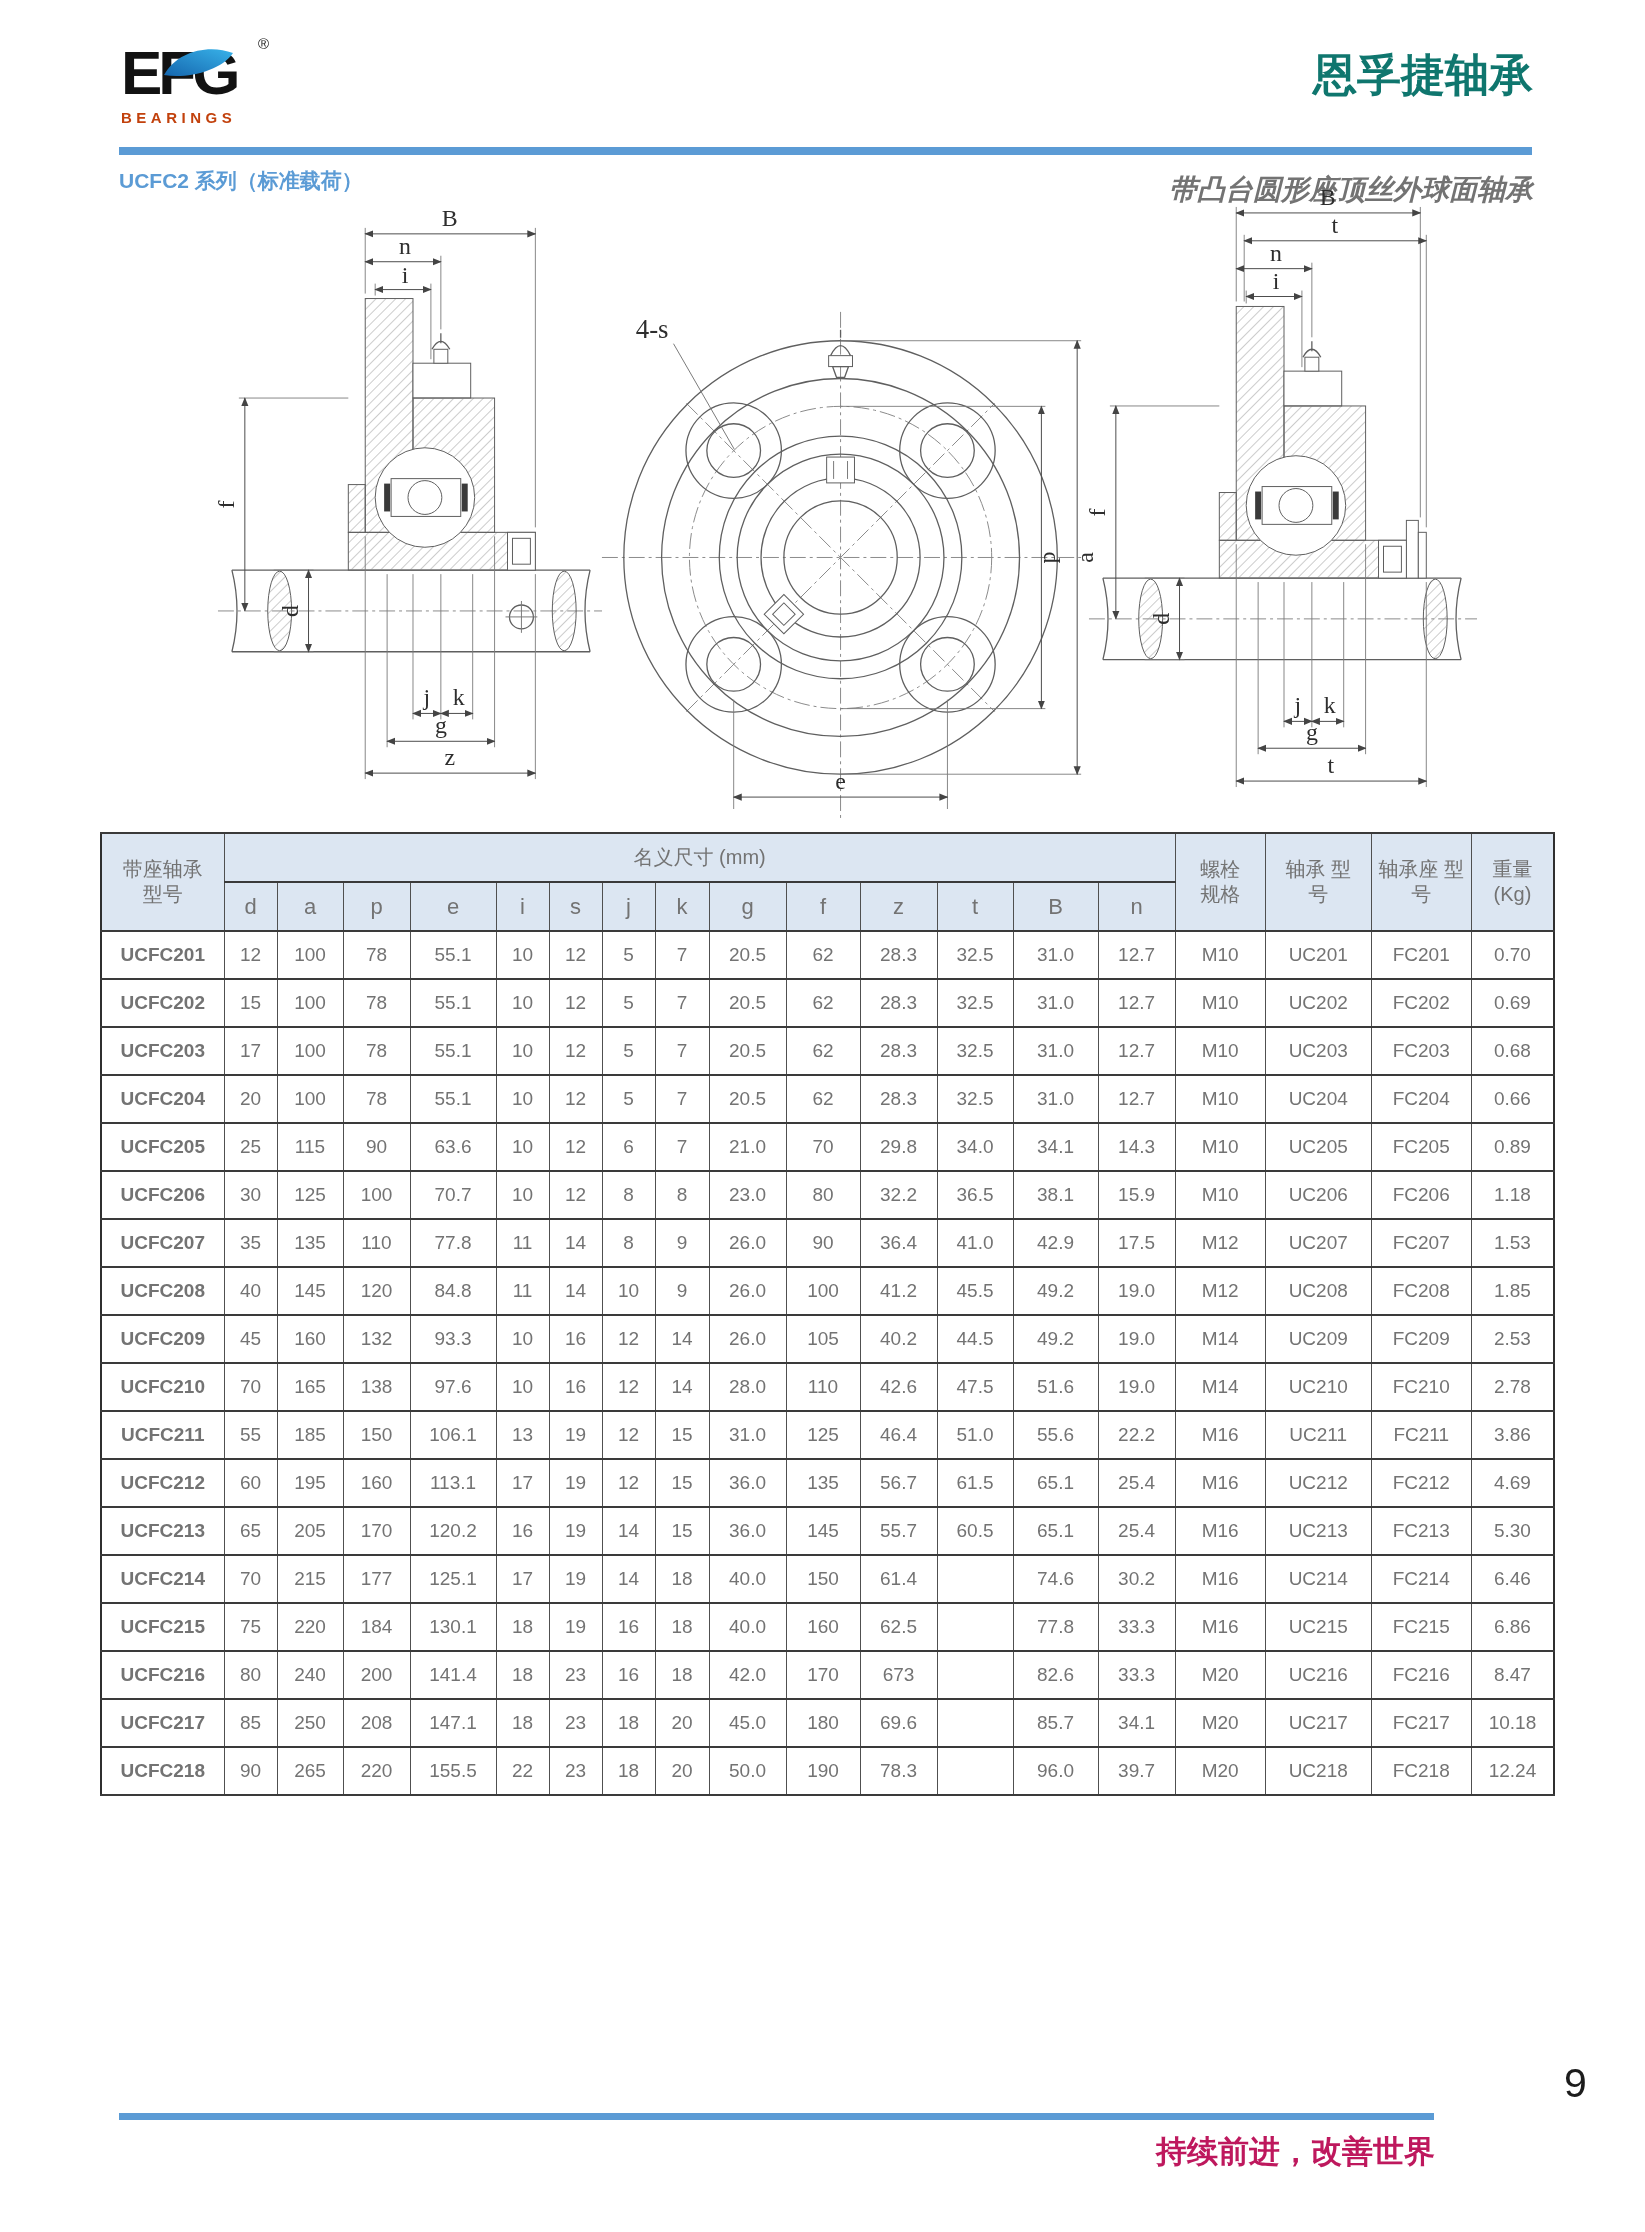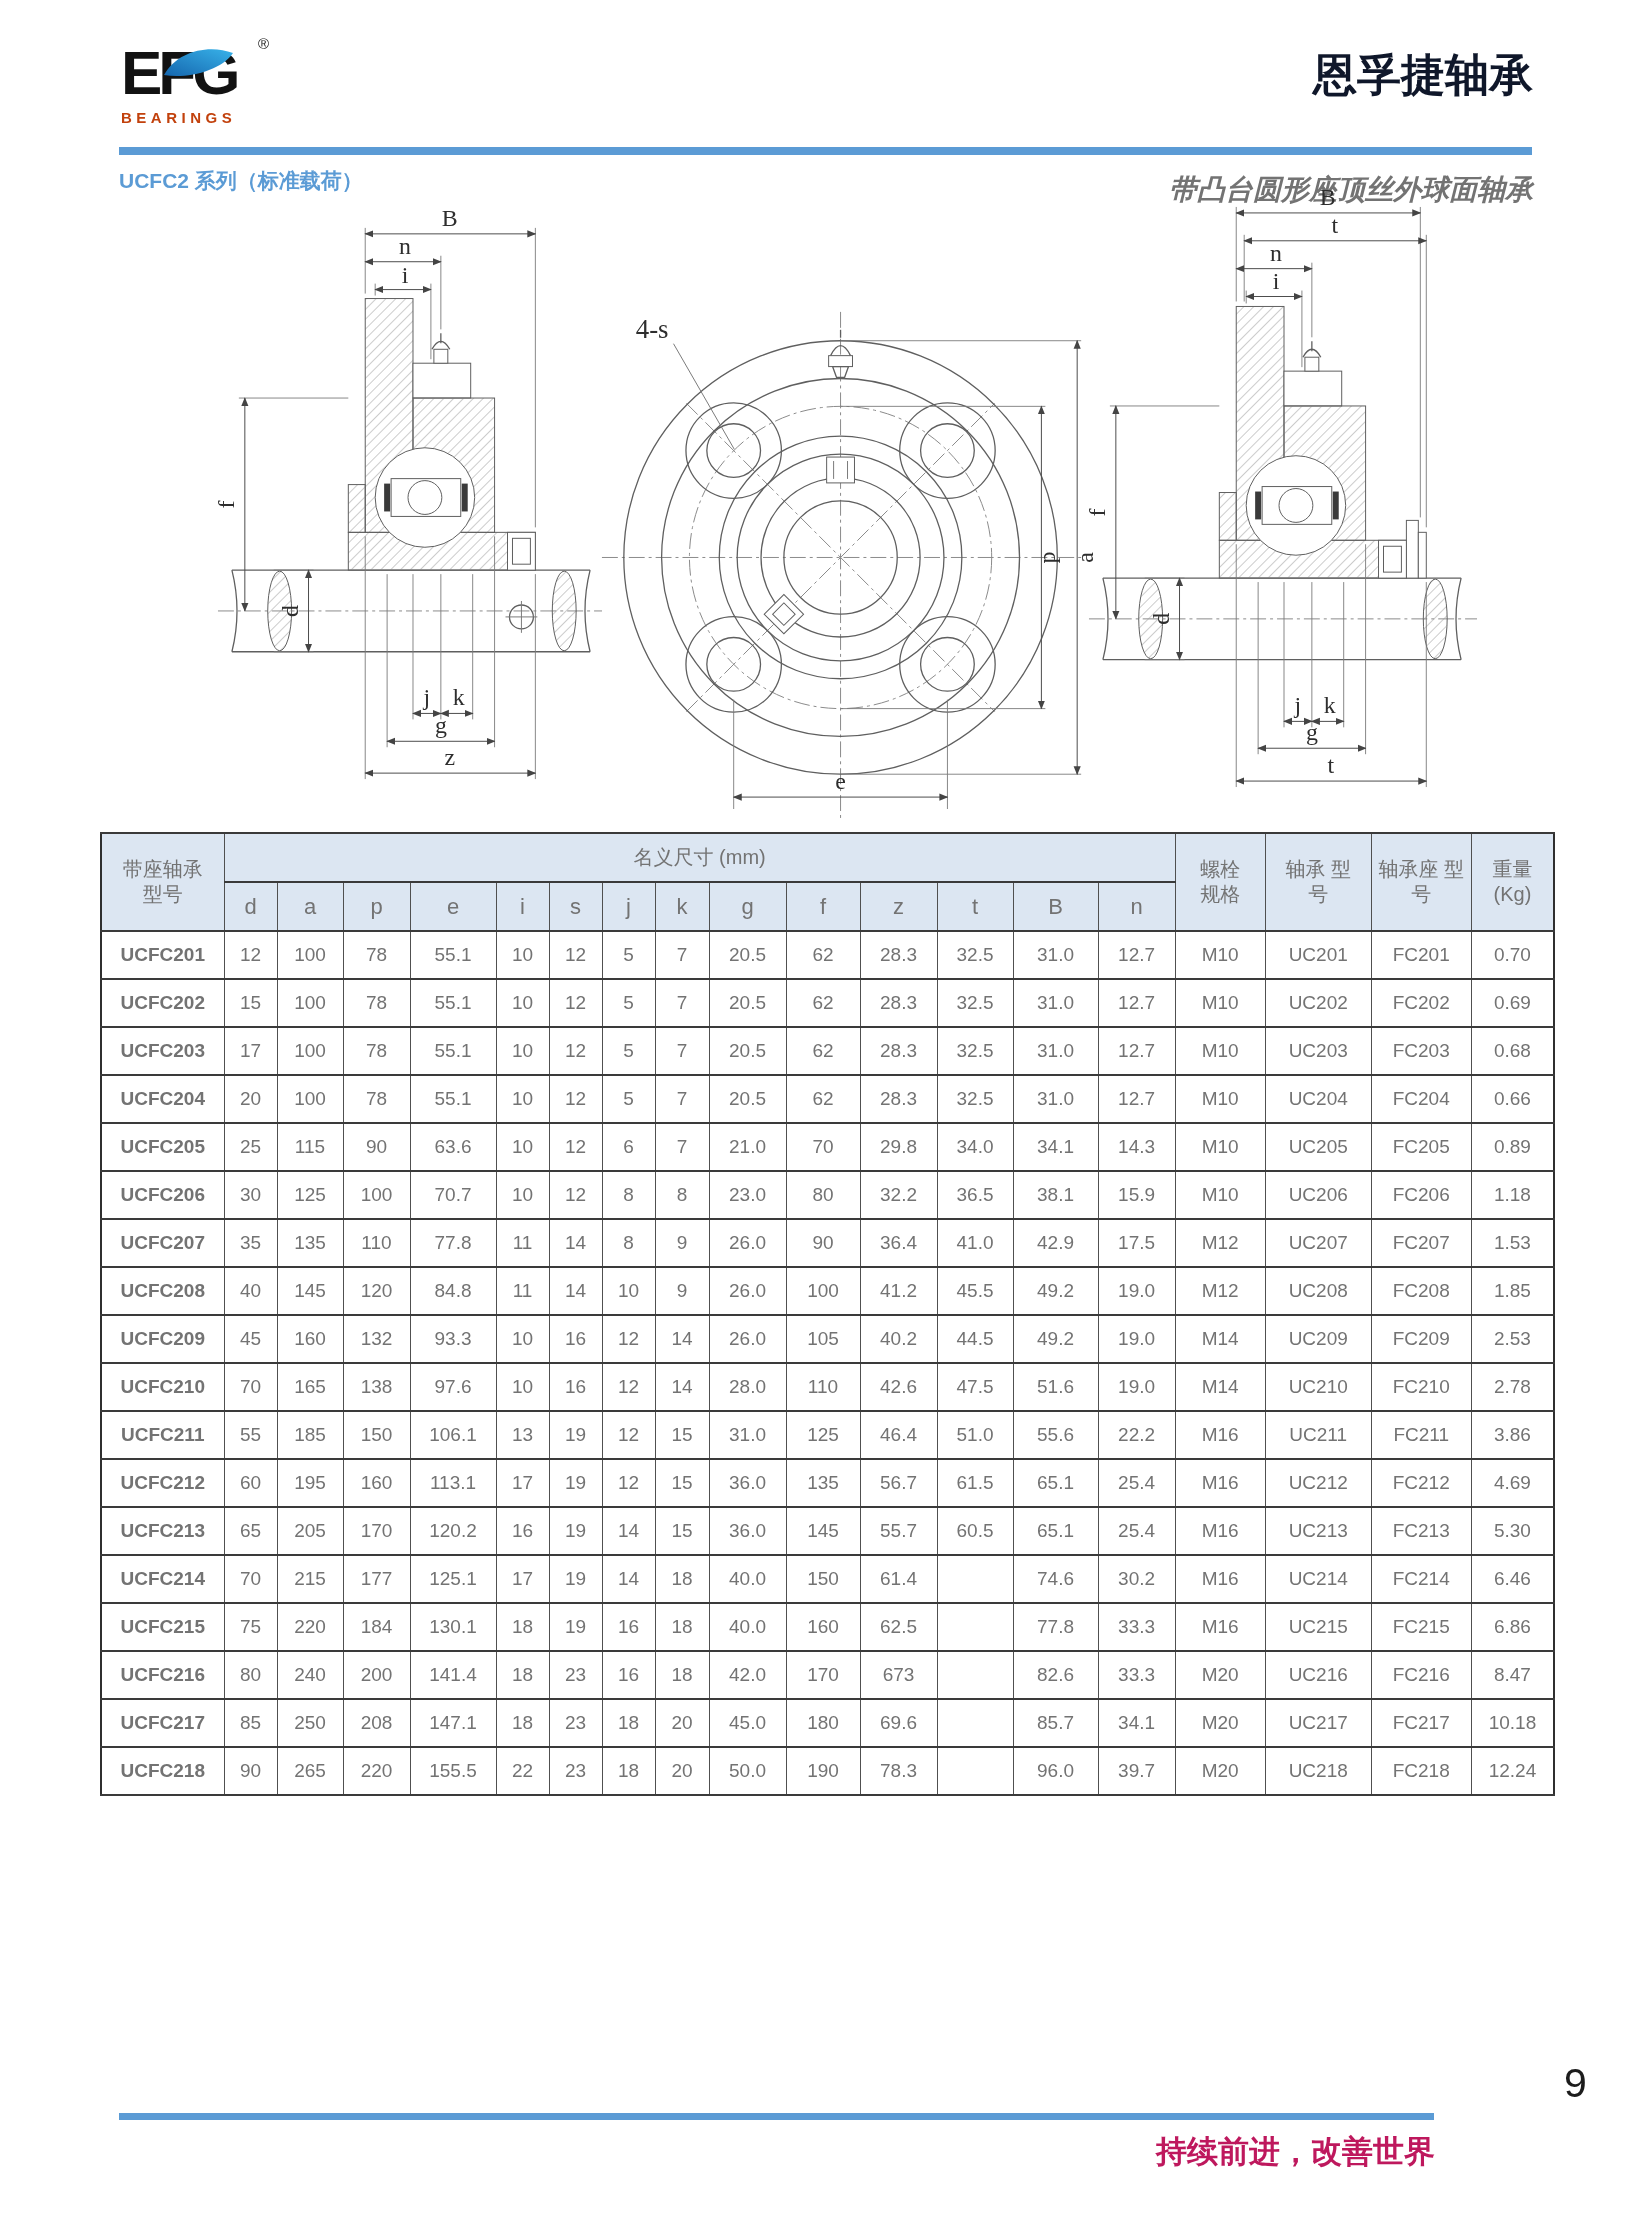--- a/index.html
+++ b/index.html
@@ -6,21 +6,21 @@
   .page{position:relative;width:1646px;height:2233px;background:#ffffff;margin:0 auto;
         font-family:"Liberation Sans",sans-serif;overflow:hidden;}
 
   
   .logo{position:absolute;left:121px;top:42px;width:219px;}
   .logo-word{position:relative;font-size:62px;font-weight:bold;letter-spacing:-4px;
              color:#121212;line-height:1;width:149px;}
   .logo-swoosh{position:absolute;left:38px;top:-12px;}
   .logo-reg{position:absolute;left:137px;top:-6px;font-size:15px;color:#222;font-weight:normal;}
   .logo-sub{margin-top:5px;font-size:15px;letter-spacing:4.5px;color:#c2410c;font-weight:bold;}
-  .brand-title{position:absolute;right:113px;top:46px;font-size:44px;font-weight:bold;color:#0f172a;}
+  .brand-title{position:absolute;right:113px;top:46px;font-size:44px;font-weight:bold;color:#0f766e;}
   .header-rule{position:absolute;left:119px;top:147px;width:1413px;height:8px;background:#5b9bd5;}
   .series-title{position:absolute;left:119px;top:167px;font-size:21px;font-weight:bold;color:#5b9bd5;}
   .product-title{position:absolute;right:113px;top:171px;font-size:28px;font-weight:bold;color:#737373;font-style:italic;}
 
   
   .draw{position:absolute;}
   .draw-left{left:214px;top:204px;}
   .draw-front{left:592px;top:274px;text-align:right;}
   .draw-right{left:1085px;top:189px;}
   .ln{stroke:#5f5f5f;stroke-width:1.3;fill:none;}

